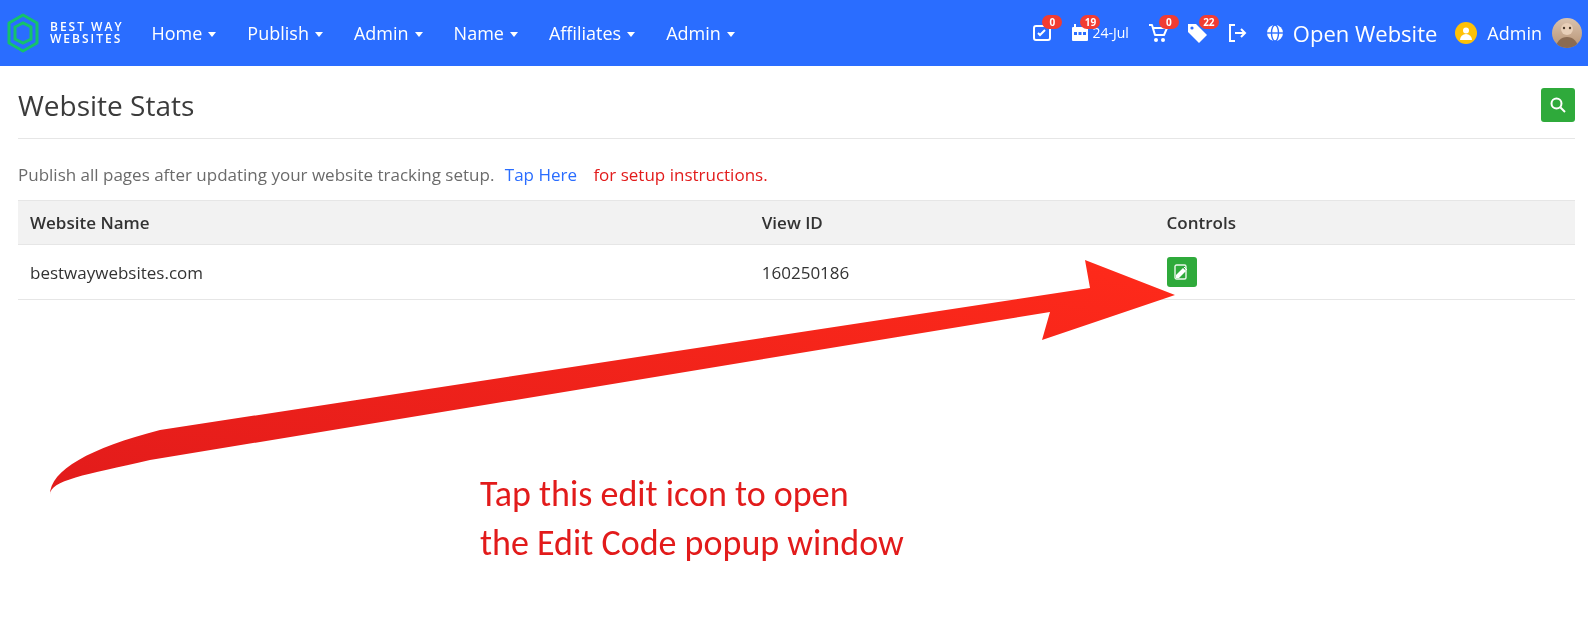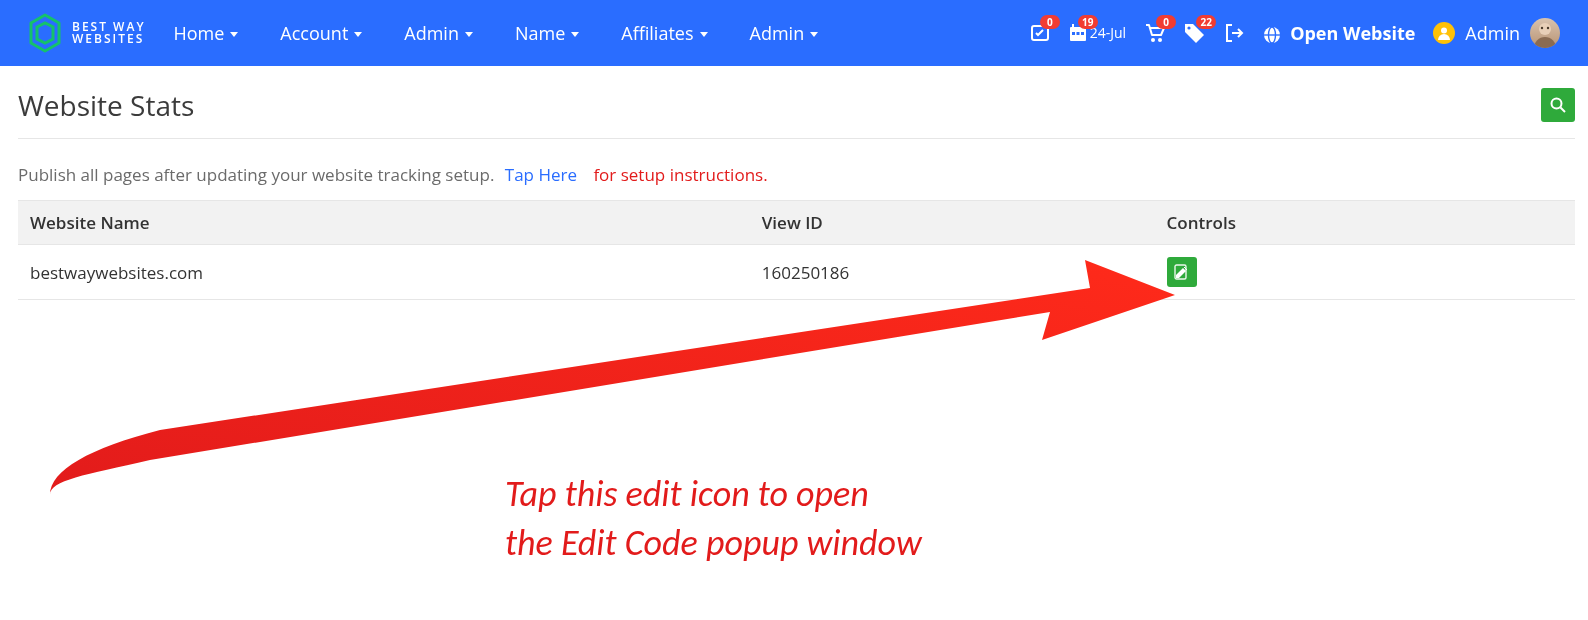--- a/index.html
+++ b/index.html
@@ -10,36 +10,36 @@
     --text:#333;
     --muted:#6b6b6b;
     --link:#2a6dff;
     --row-border:#e6e6e6;
     --th-bg:#f2f2f2;
   }
   html,body{margin:0;padding:0;font-family:"Open Sans","Helvetica Neue",Arial,sans-serif;color:var(--text);background:#fff;}
   body{width:1588px;}
 
   
-  .navbar{background:var(--blue);color:#fff;display:flex;align-items:center;height:66px;padding:0 28px;}
+  .navbar{background:var(--blue);color:#fff;display:flex;align-items:center;height:66px;padding:0 6px;}
   .brand{display:flex;align-items:center;gap:10px;margin-right:28px;}
   .brand svg{display:block;}
   .brand-text{display:flex;flex-direction:column;line-height:1;letter-spacing:2px;font-weight:600;font-size:12px;}
   .brand-text span{white-space:nowrap;}
 
-  .nav-left{display:flex;align-items:center;gap:42px;text-align:center;}
+  .nav-left{display:flex;align-items:center;gap:31px;text-align:center;}
   .nav-item{display:flex;align-items:center;gap:6px;font-size:18px;cursor:pointer;white-space:nowrap;}
   .caret{display:inline-block;width:0;height:0;border-left:4px solid transparent;border-right:4px solid transparent;border-top:5px solid #fff;margin-top:2px;}
 
   .nav-right{margin-left:auto;display:flex;align-items:center;gap:18px;}
   .icon-wrap{position:relative;display:flex;align-items:center;justify-content:center;cursor:pointer;}
   .icon-wrap svg{display:block;}
   .badge{position:absolute;top:-8px;right:-10px;background:var(--badge);color:#fff;font-size:10px;font-weight:700;line-height:14px;min-width:14px;height:14px;border-radius:7px;text-align:center;padding:0 3px;}
   .date-item{display:flex;align-items:flex-start;gap:2px;font-size:14px;cursor:pointer;position:relative;}
-  .open-website{display:flex;align-items:flex-end;gap:8px;font-size:18px;cursor:pointer;font-weight:bold;}
+  .open-website{display:flex;align-items:center;gap:8px;font-size:22px;cursor:pointer;}
   .admin-chip{display:flex;align-items:center;gap:10px;font-size:18px;cursor:pointer;}
   .avatar-small{width:22px;height:22px;border-radius:50%;background:#ffc107;display:flex;align-items:center;justify-content:center;}
   .avatar-large{width:30px;height:30px;border-radius:50%;background:linear-gradient(#d9c3af,#b89373);display:flex;align-items:center;justify-content:center;overflow:hidden;}
 
   
   .page{padding:20px 13px 0 18px;border-radius:32px;}
   .page-head{display:flex;align-items:center;justify-content:space-between;border-bottom:1px solid var(--row-border);padding-bottom:14px;}
   .page-title{font-size:28px;font-weight:400;color:#3b3b3b;}
   .search-btn{background:var(--green);width:34px;height:34px;border-radius:3px;display:flex;align-items:center;justify-content:center;cursor:pointer;}
 
@@ -71,21 +71,21 @@
       <span>WEBSITES</span>
     </div>
   </div>
 
   <div class="nav-left">
     <div class="nav-item">
         <span>Home</span>
         <span class="caret"></span>
       </div>
     <div class="nav-item">
-        <span>Account</span>
+        <span>Publish</span>
         <span class="caret"></span>
       </div>
     <div class="nav-item">
         <span>Admin</span>
         <span class="caret"></span>
       </div>
     <div class="nav-item">
         <span>Name</span>
         <span class="caret"></span>
       </div>
@@ -222,16 +222,16 @@
            C 20 210, 55 205, 120 190
            L 1020 42
            L 1012 70
            L 1145 25
            L 1055 -10
            L 1060 18
            L 130 160
            C 60 178, 20 200, 20 225 Z" transform="translate(0,15)" fill="url(#g)"></path>
 </svg>
 
-<div class="anno-text" style="left:505px;top:470px;font-style:italic;">
+<div class="anno-text" style="left:480px;top:470px;">
   <div>Tap this edit icon to open</div>
   <div>the Edit Code popup window</div>
 </div>
 
 </body></html>

